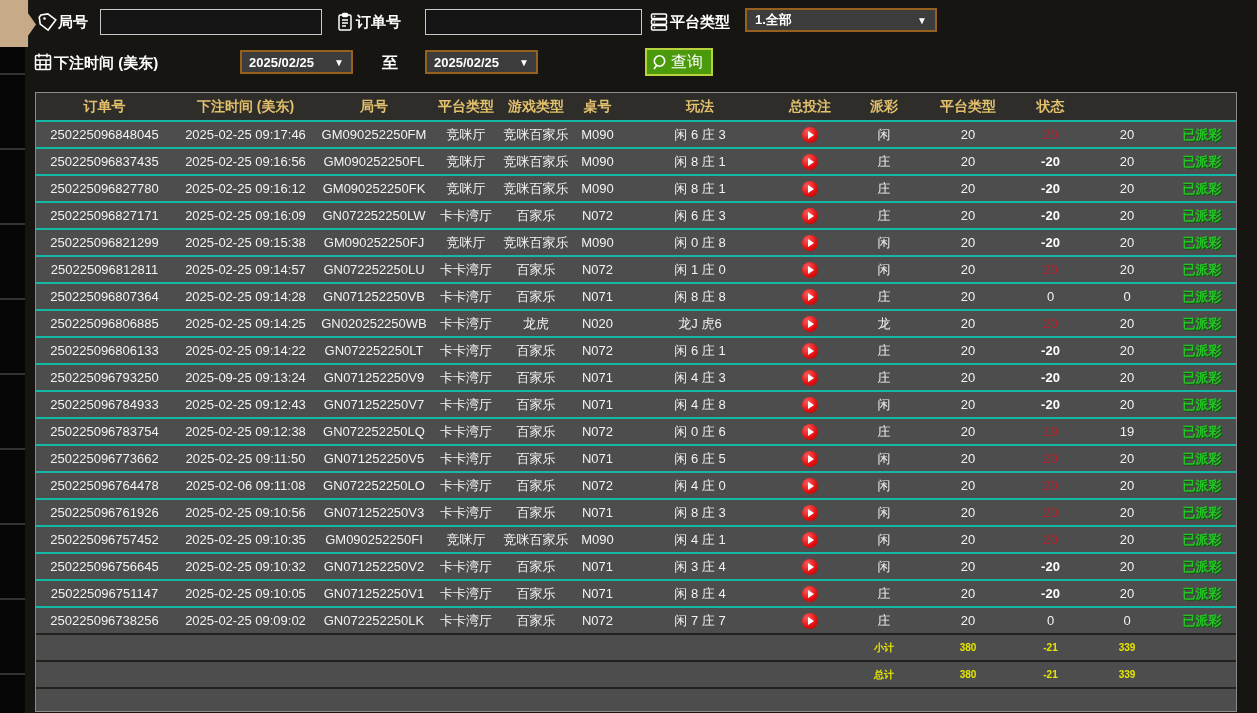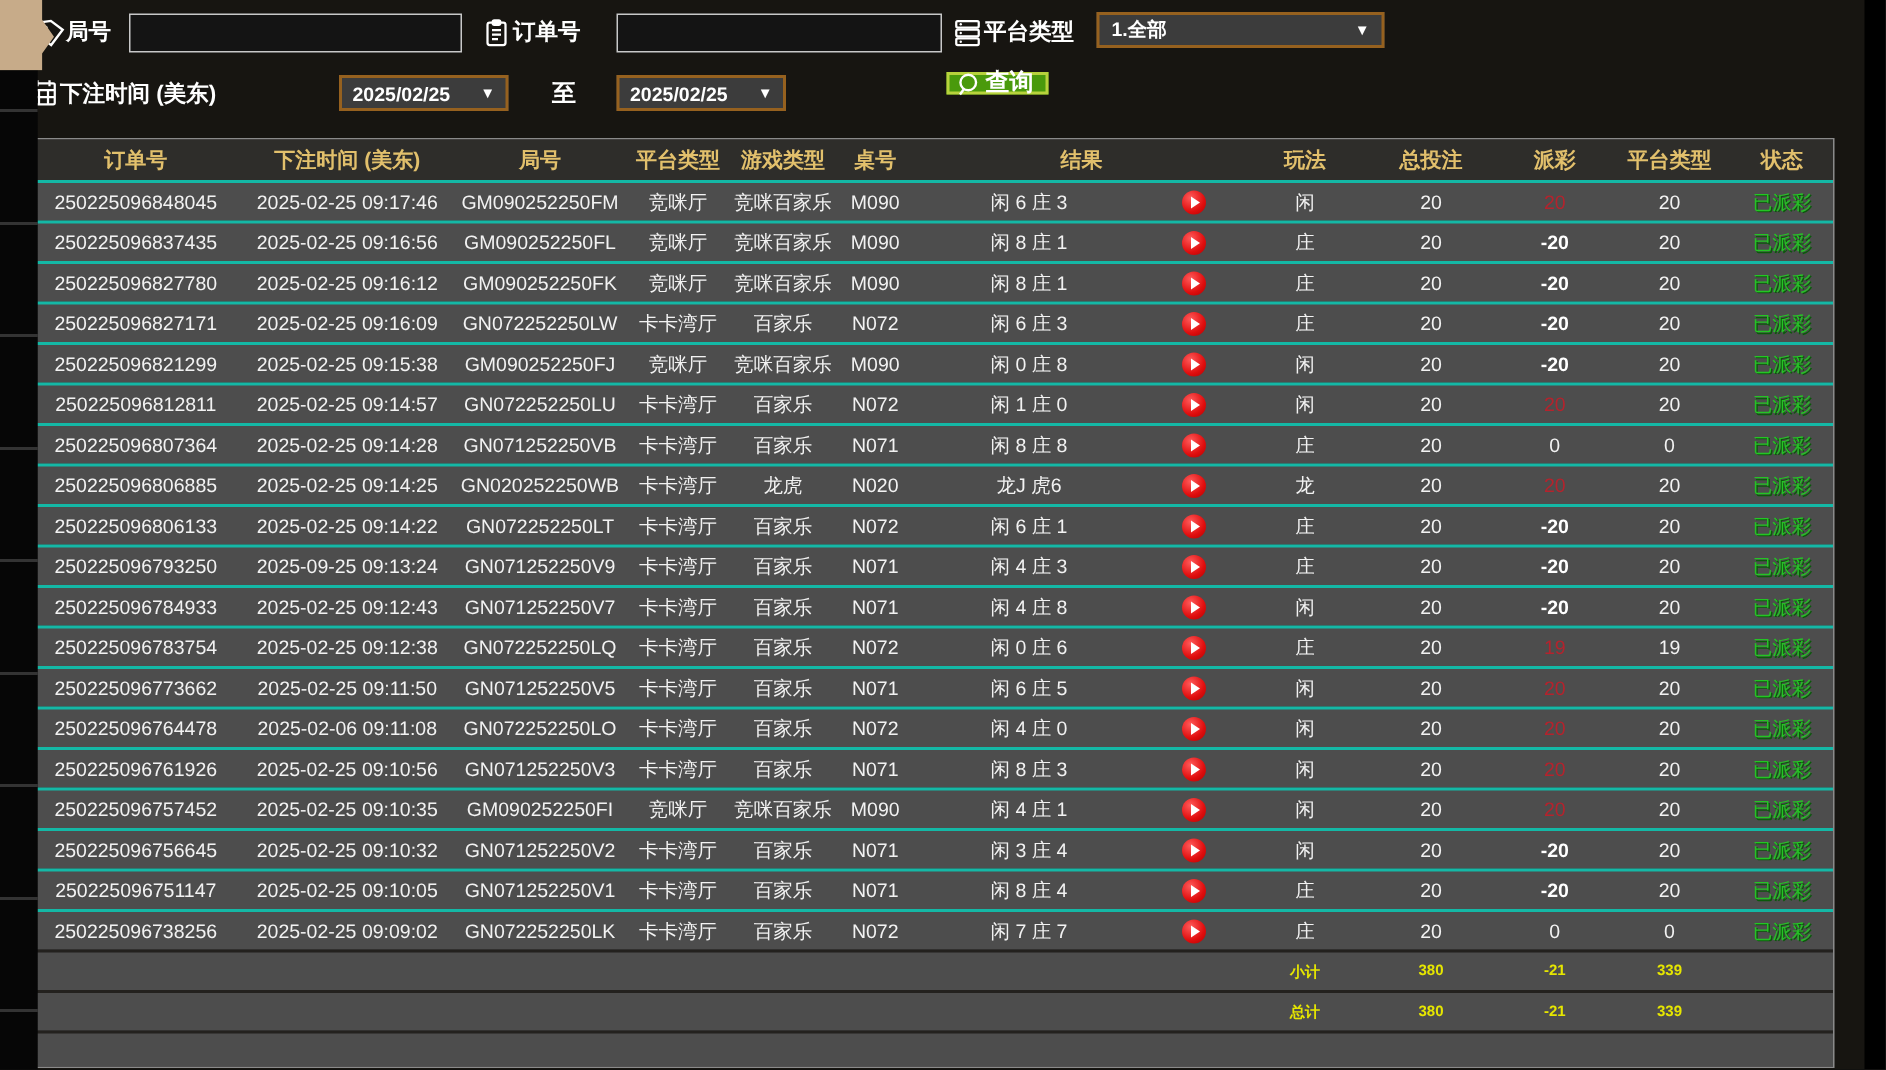--- a/index.html
+++ b/index.html
@@ -14,39 +14,39 @@
     background-image:repeating-linear-gradient(to bottom,#060606 0 73px,#333 73px 75px);
     z-index:1;
   }
   .drawer-tab{
     position:absolute;left:0;top:0;width:36px;height:47px;background:#c7ab89;
     clip-path:polygon(0 0,78% 0,78% 28%,100% 52%,78% 76%,78% 100%,0 100%);
     z-index:5;
   }
   
   .main{
-    position:absolute;left:11px;top:0;width:1232px;height:713px;background:#171511;
+    position:absolute;left:25px;top:0;width:1232px;height:713px;background:#171511;
   }
   .flabel{position:absolute;color:#fff;font-weight:bold;font-size:15px;line-height:26px;white-space:nowrap;}
   .ficon{position:absolute;width:20px;height:20px;}
   .ficon svg{width:20px;height:20px;display:block;}
   .txt-input{
     position:absolute;height:24px;background:#141414;border:1px solid #c8c8c8;
     color:#fff;font-size:13px;padding:0 6px;outline:none;
   }
   .drop{
     position:absolute;height:24px;background:#3c3c3c;border:2px solid #96611f;
     color:#fff;font-size:13px;font-weight:bold;display:flex;align-items:center;
     padding:0 8px;cursor:pointer;box-sizing:border-box;gap:16px;
   }
   .drop .caret{margin-left:auto;font-size:10px;color:#fff;}
   .drop.date .caret{margin-left:4px;}
   .query-btn{
-    position:absolute;height:15px;background:#4a9a0c;border:2px solid #b7d23c;
-    color:#fff;font-size:16px;font-weight:bold;display:flex;align-items:center;
+    position:absolute;height:28px;background:#4a9a0c;border:2px solid #b7d23c;
+    color:#fff;font-size:16px;font-weight:normal;display:flex;align-items:center;
     padding:0 8px 0 4px;cursor:pointer;box-sizing:border-box;gap:2px;text-align:right;
   }
   .query-btn svg{width:18px;height:18px;}
   
   .btable{
     position:absolute;left:10px;top:92px;width:1200px;border:1px solid #8a8a8a;
     background:#23211e;
   }
   .trow{
     display:grid;
@@ -59,21 +59,21 @@
   .sumrow{background:#4d4d4d;height:25px;border-top:2px solid #23211e;}
   .tailrow{background:#4d4d4d;height:22px;border-top:2px solid #23211e;}
   .tcell{
     text-align:center;color:#f2f2f2;font-size:13px;white-space:nowrap;overflow:visible;
   }
   .tcell.span2{grid-column:span 2;}
   .ycell{color:#e6e600;font-weight:bold;font-size:10px;}
   .pc-pos{color:#b4232d;}
   .pc-neg{color:#ffffff;font-weight:bold;}
   .pc-zero{color:#f2f2f2;}
-  .status-ok{color:#25c425;font-weight:normal;text-shadow:1px 1px 0 #0a5a0a;}
+  .status-ok{color:#25c425;font-weight:bold;text-shadow:1px 1px 0 #0a5a0a;}
   .play-btn{
     width:16px;height:16px;border-radius:50%;margin:0 auto;cursor:pointer;
     background:radial-gradient(circle at 35% 30%,#ff5a5a,#e00e0e 60%,#b00000);
     display:flex;align-items:center;justify-content:center;
   }
   .play-btn::after{
     content:"";display:block;margin-left:2px;
     border-left:6px solid #fff;border-top:4px solid transparent;border-bottom:4px solid transparent;
   }
 </style>
@@ -148,21 +148,20 @@
   </div>
 
   <div class="btable">
     <div class="trow thead" id="thead">
         <div class="tcell">订单号</div>
         <div class="tcell">下注时间 (美东)</div>
         <div class="tcell">局号</div>
         <div class="tcell">平台类型</div>
         <div class="tcell">游戏类型</div>
         <div class="tcell">桌号</div>
-        <div class="tcell span2">结果</div>
         <div class="tcell">玩法</div>
         <div class="tcell">总投注</div>
         <div class="tcell">派彩</div>
         <div class="tcell">平台类型</div>
         <div class="tcell">状态</div>
       </div>
     <div id="tbody">
         <div class="trow drow">
           <div class="tcell">250225096848045</div>
           <div class="tcell">2025-02-25 09:17:46</div>

